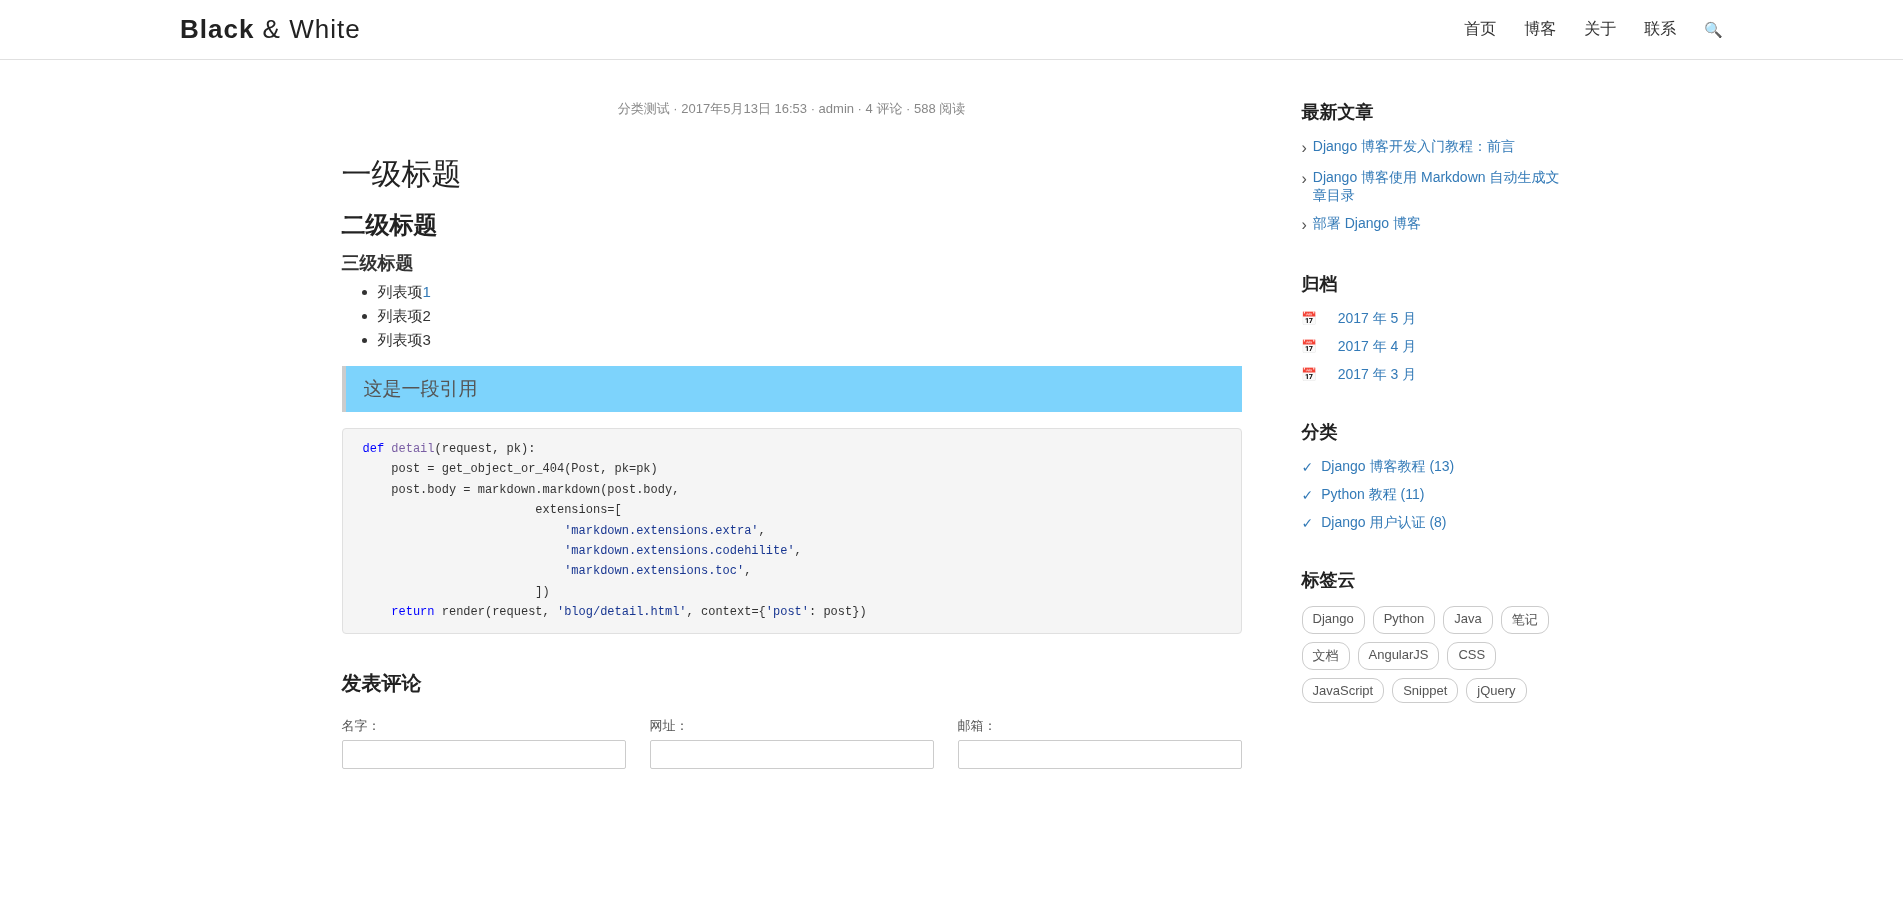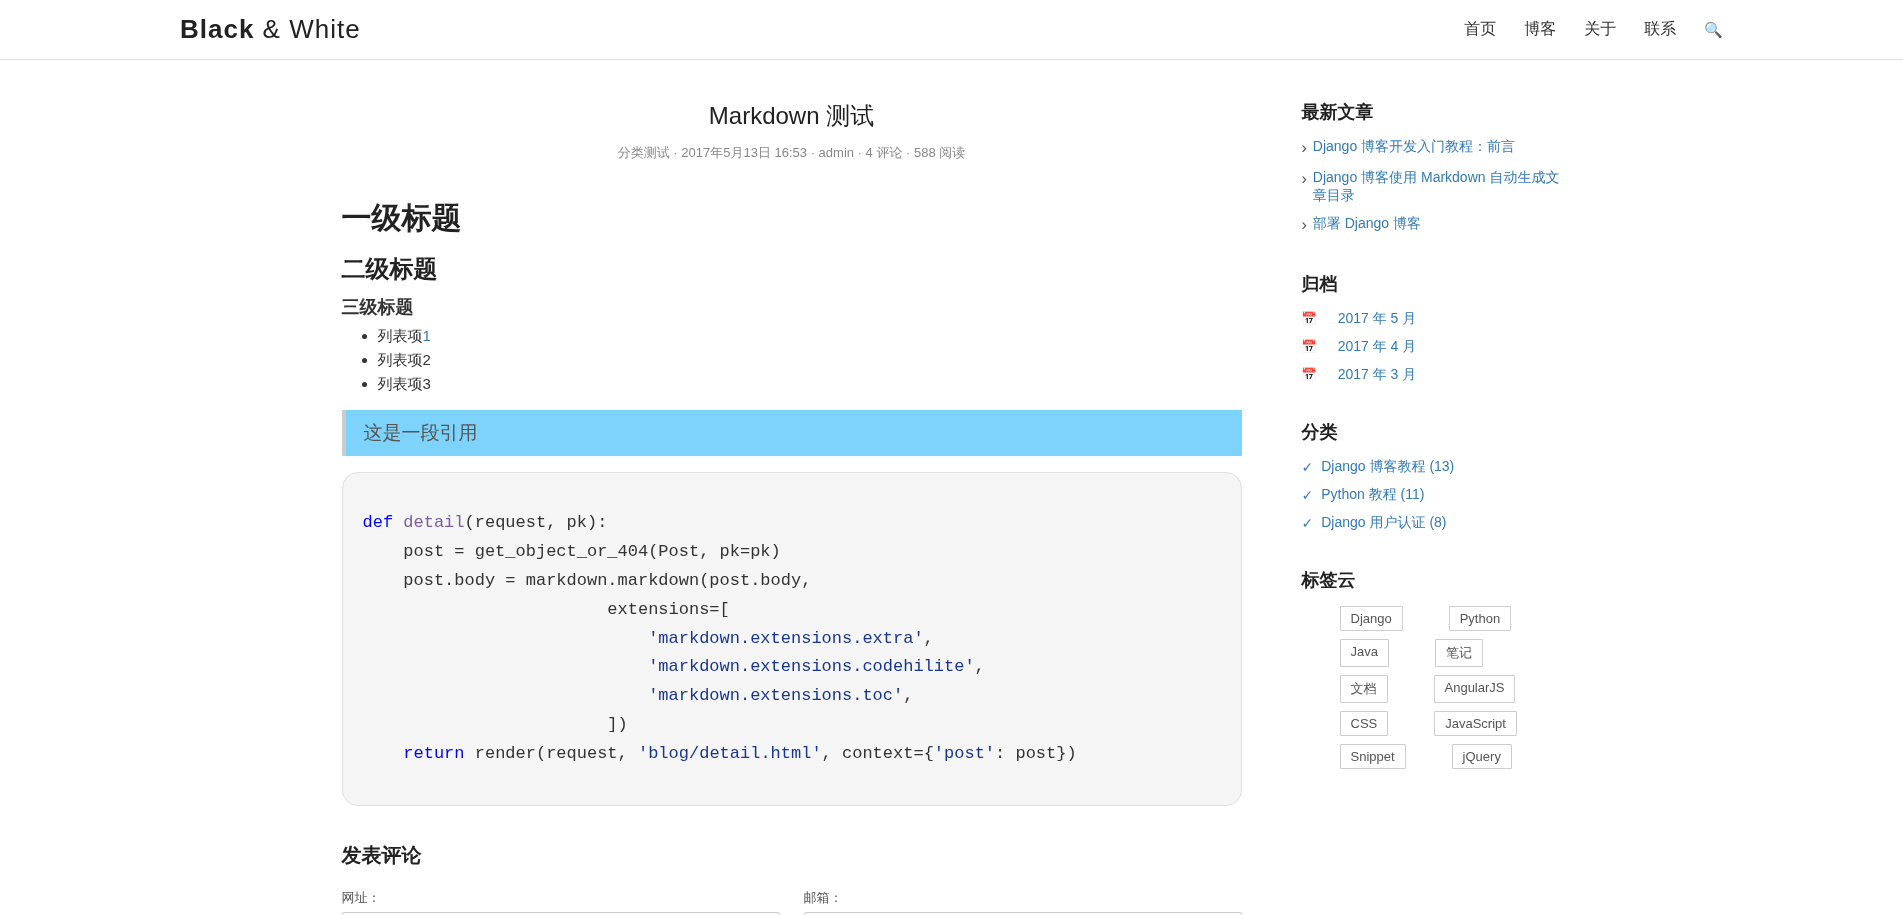--- a/index.html
+++ b/index.html
@@ -70,21 +70,21 @@
 
     .post-meta {
       text-align: center;
       font-size: 13px;
       color: #888;
       margin-bottom: 32px;
     }
 
     .post-body h1 {
       font-size: 30px;
-      font-weight: 700;
+      font-weight: 400;
       color: #222;
       margin: 36px 0 10px;
     }
     .post-body h2 {
       font-size: 24px;
       font-weight: 700;
       color: #222;
       margin: 14px 0 8px;
     }
     .post-body h3 {
@@ -114,25 +114,25 @@
       padding: 10px 18px;
       margin: 16px 0;
       color: #555;
       font-size: 19px;
       background: #7dd3fc;
     }
 
     .code-block {
       background: #f5f5f5;
       border: 1px solid #e0e0e0;
-      border-radius: 16px;
-      padding: 36px 20px;
+      border-radius: 4px;
+      padding: 10px 20px;
       margin: 16px 0;
       font-family: "Courier New", Courier, monospace;
-      font-size: 17px;
+      font-size: 12px;
       color: #333;
       line-height: 1.7;
       white-space: pre;
       overflow-x: auto;
     }
 
     .code-keyword { color: #0000ff; font-weight: normal; }
     .code-def { color: #0000ff; }
     .code-fn { color: #795da3; }
     .code-string { color: #183691; }
@@ -254,26 +254,25 @@
 
     .tag-cloud {
       display: flex;
       flex-wrap: wrap;
       gap: 8px;
     }
     .tag {
       display: inline-block;
       padding: 4px 10px;
       border: 1px solid #ccc;
-      border-radius: 1px;
+      border-radius: 11px;
       font-size: 13px;
       color: #555;
       cursor: pointer;
       background: #fff;
-      margin-left: 38px;
     }
   </style>
 </head>
 <body>
 
 <header id="header">
   <div class="site-title">
     <strong>Black</strong><span> &amp; White</span>
   </div>
   <nav>
@@ -282,21 +281,20 @@
     <a>关于</a>
     <a>联系</a>
     <span class="search-icon-nav">🔍</span>
   </nav>
 </header>
 
 <div class="page-container">
 
   <main class="main-content">
 
-    <h1 class="post-title">Markdown 测试</h1>
     <div class="post-meta">分类测试 · 2017年5月13日 16:53 · admin · 4 评论 · 588 阅读</div>
 
     <div class="post-body">
       <h1>一级标题</h1>
       <h2>二级标题</h2>
       <h3>三级标题</h3>
 
       <ul>
         <li>列表项<a>1</a></li>
         <li>列表项2</li>
@@ -312,20 +310,24 @@
                             <span class="code-string">'markdown.extensions.extra'</span>,
                             <span class="code-string">'markdown.extensions.codehilite'</span>,
                             <span class="code-string">'markdown.extensions.toc'</span>,
                         ])
     <span class="code-keyword">return</span> render(request, <span class="code-string">'blog/detail.html'</span>, context={<span class="code-string">'post'</span>: post})</div>
     </div>
 
     <div class="comments-section">
       <h2>发表评论</h2>
       <div class="comment-form-row">
+        <div class="form-group">
+          <label>名字：</label>
+          <input type="text" style="">
+        </div>
         <div class="form-group">
           <label>网址：</label>
           <input type="text" style="">
         </div>
         <div class="form-group">
           <label>邮箱：</label>
           <input type="text" style="">
         </div>
       </div>
     </div>

